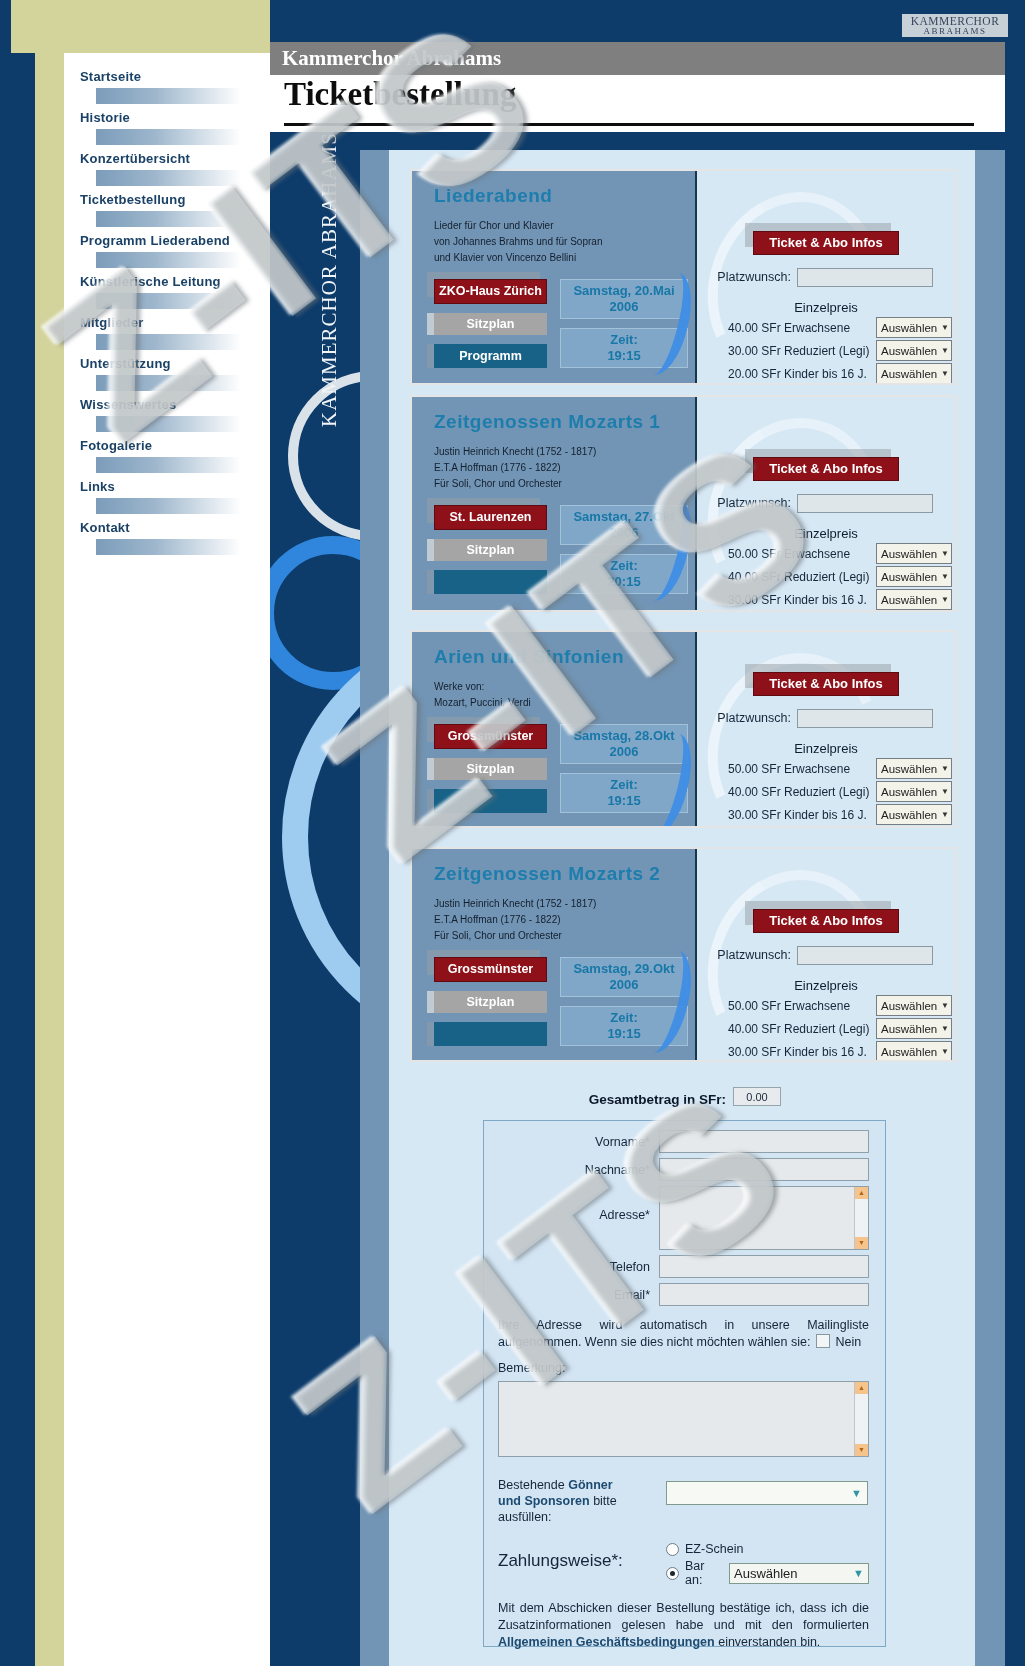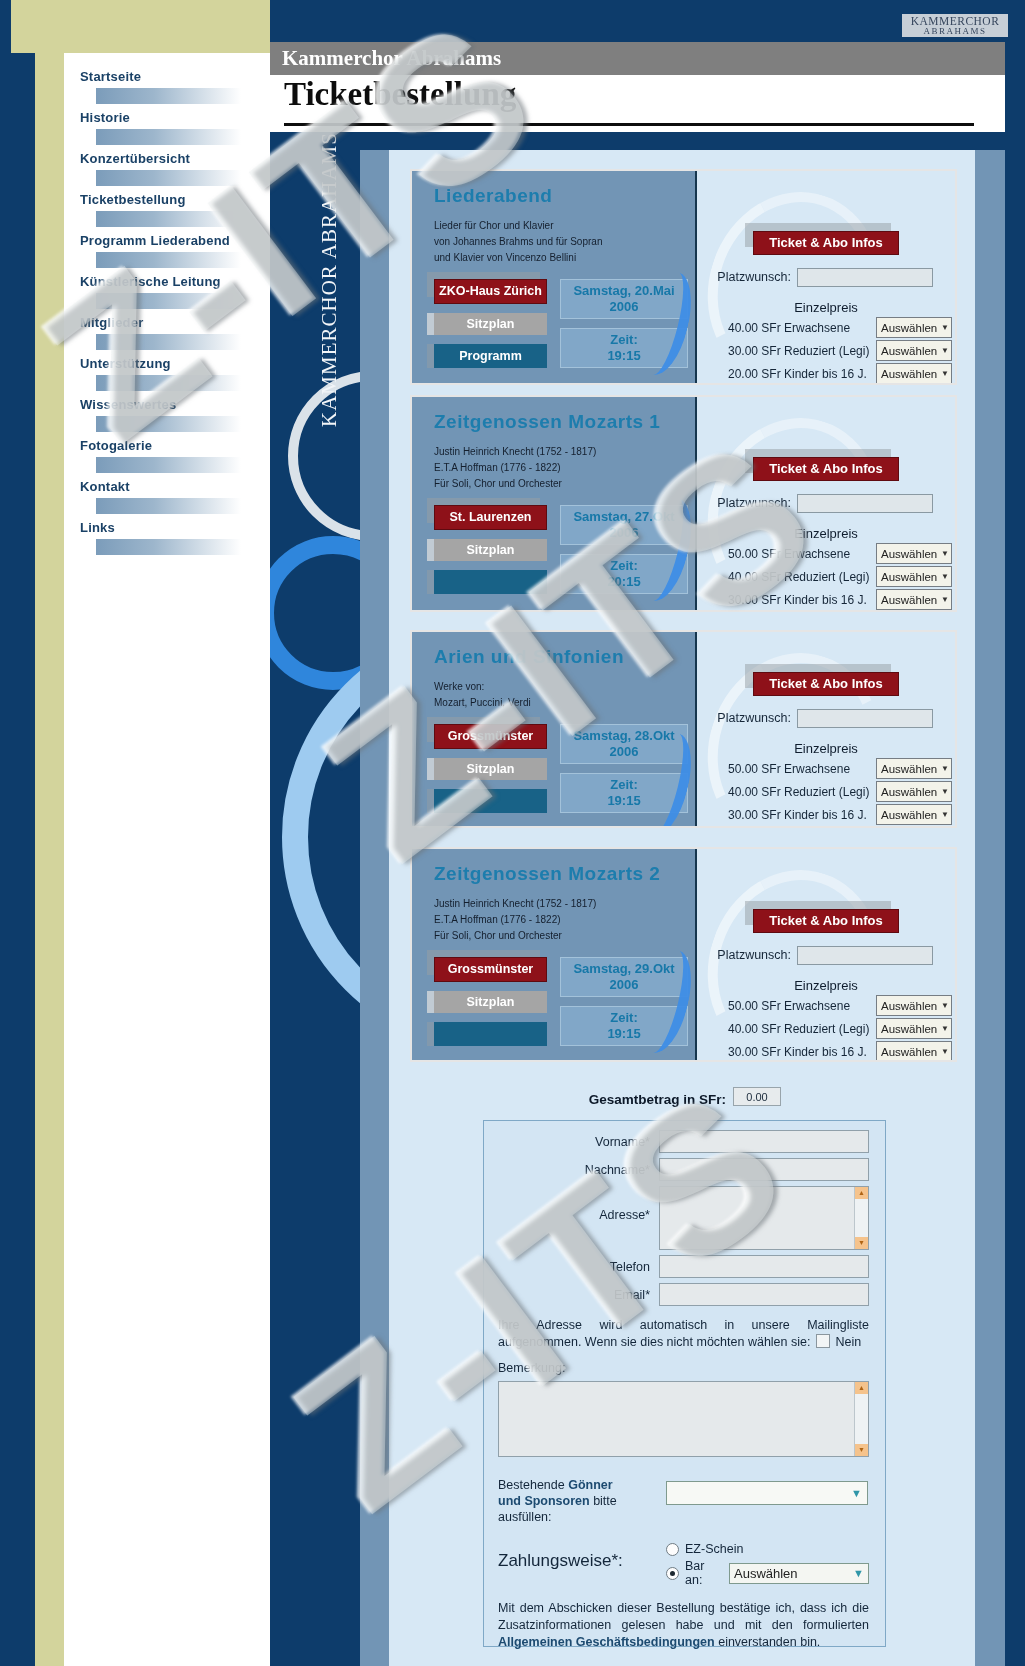--- a/index.html
+++ b/index.html
@@ -177,25 +177,25 @@
       </div>
     <div class="nav-item">
       <div class="nav-label">Wissenswertes</div>
         <div class="nav-bar"></div>
       </div>
     <div class="nav-item">
       <div class="nav-label">Fotogalerie</div>
         <div class="nav-bar"></div>
       </div>
     <div class="nav-item">
+      <div class="nav-label">Links</div>
+        <div class="nav-bar"></div>
+      </div>
+    <div class="nav-item">
       <div class="nav-label">Kontakt</div>
-        <div class="nav-bar"></div>
-      </div>
-    <div class="nav-item">
-      <div class="nav-label">Links</div>
         <div class="nav-bar"></div>
       </div>
   </div>
 </div>
 
 <div class="abs logo">
   <div class="l1">KAMMERCHOR</div>
   <div class="l2">ABRAHAMS</div>
 </div>
 <div class="abs graybar">Kammerchor Abrahams</div>

